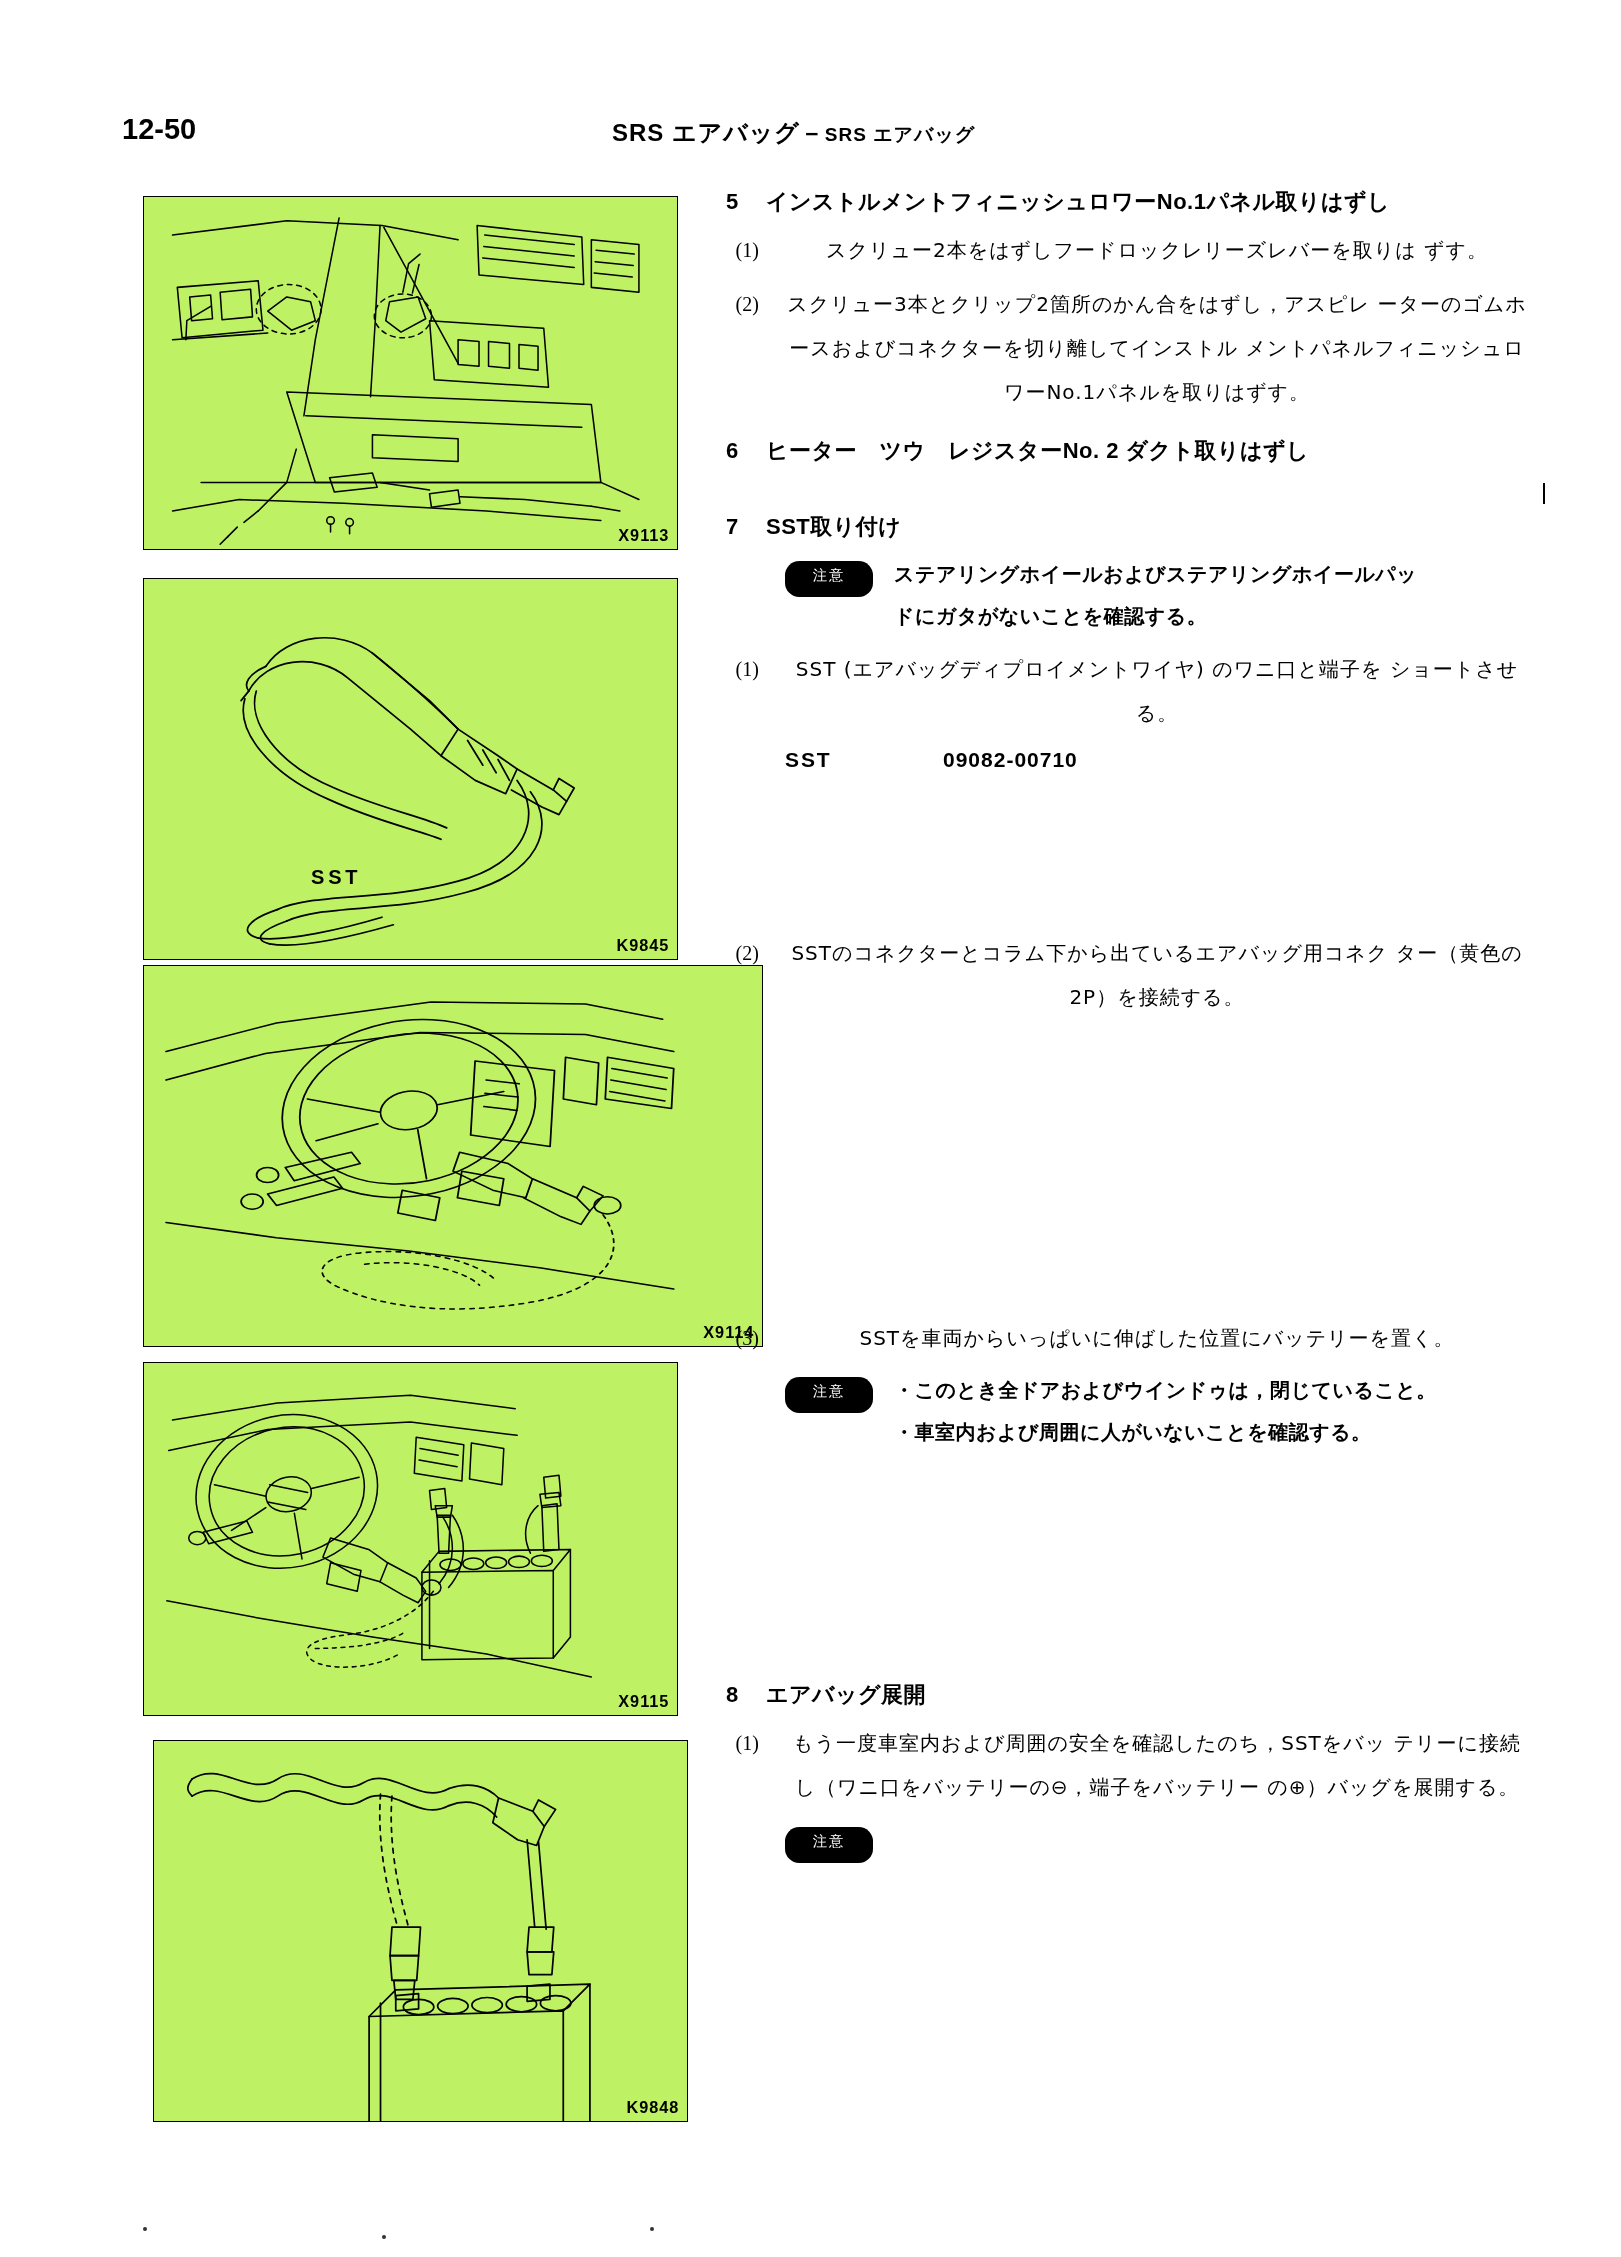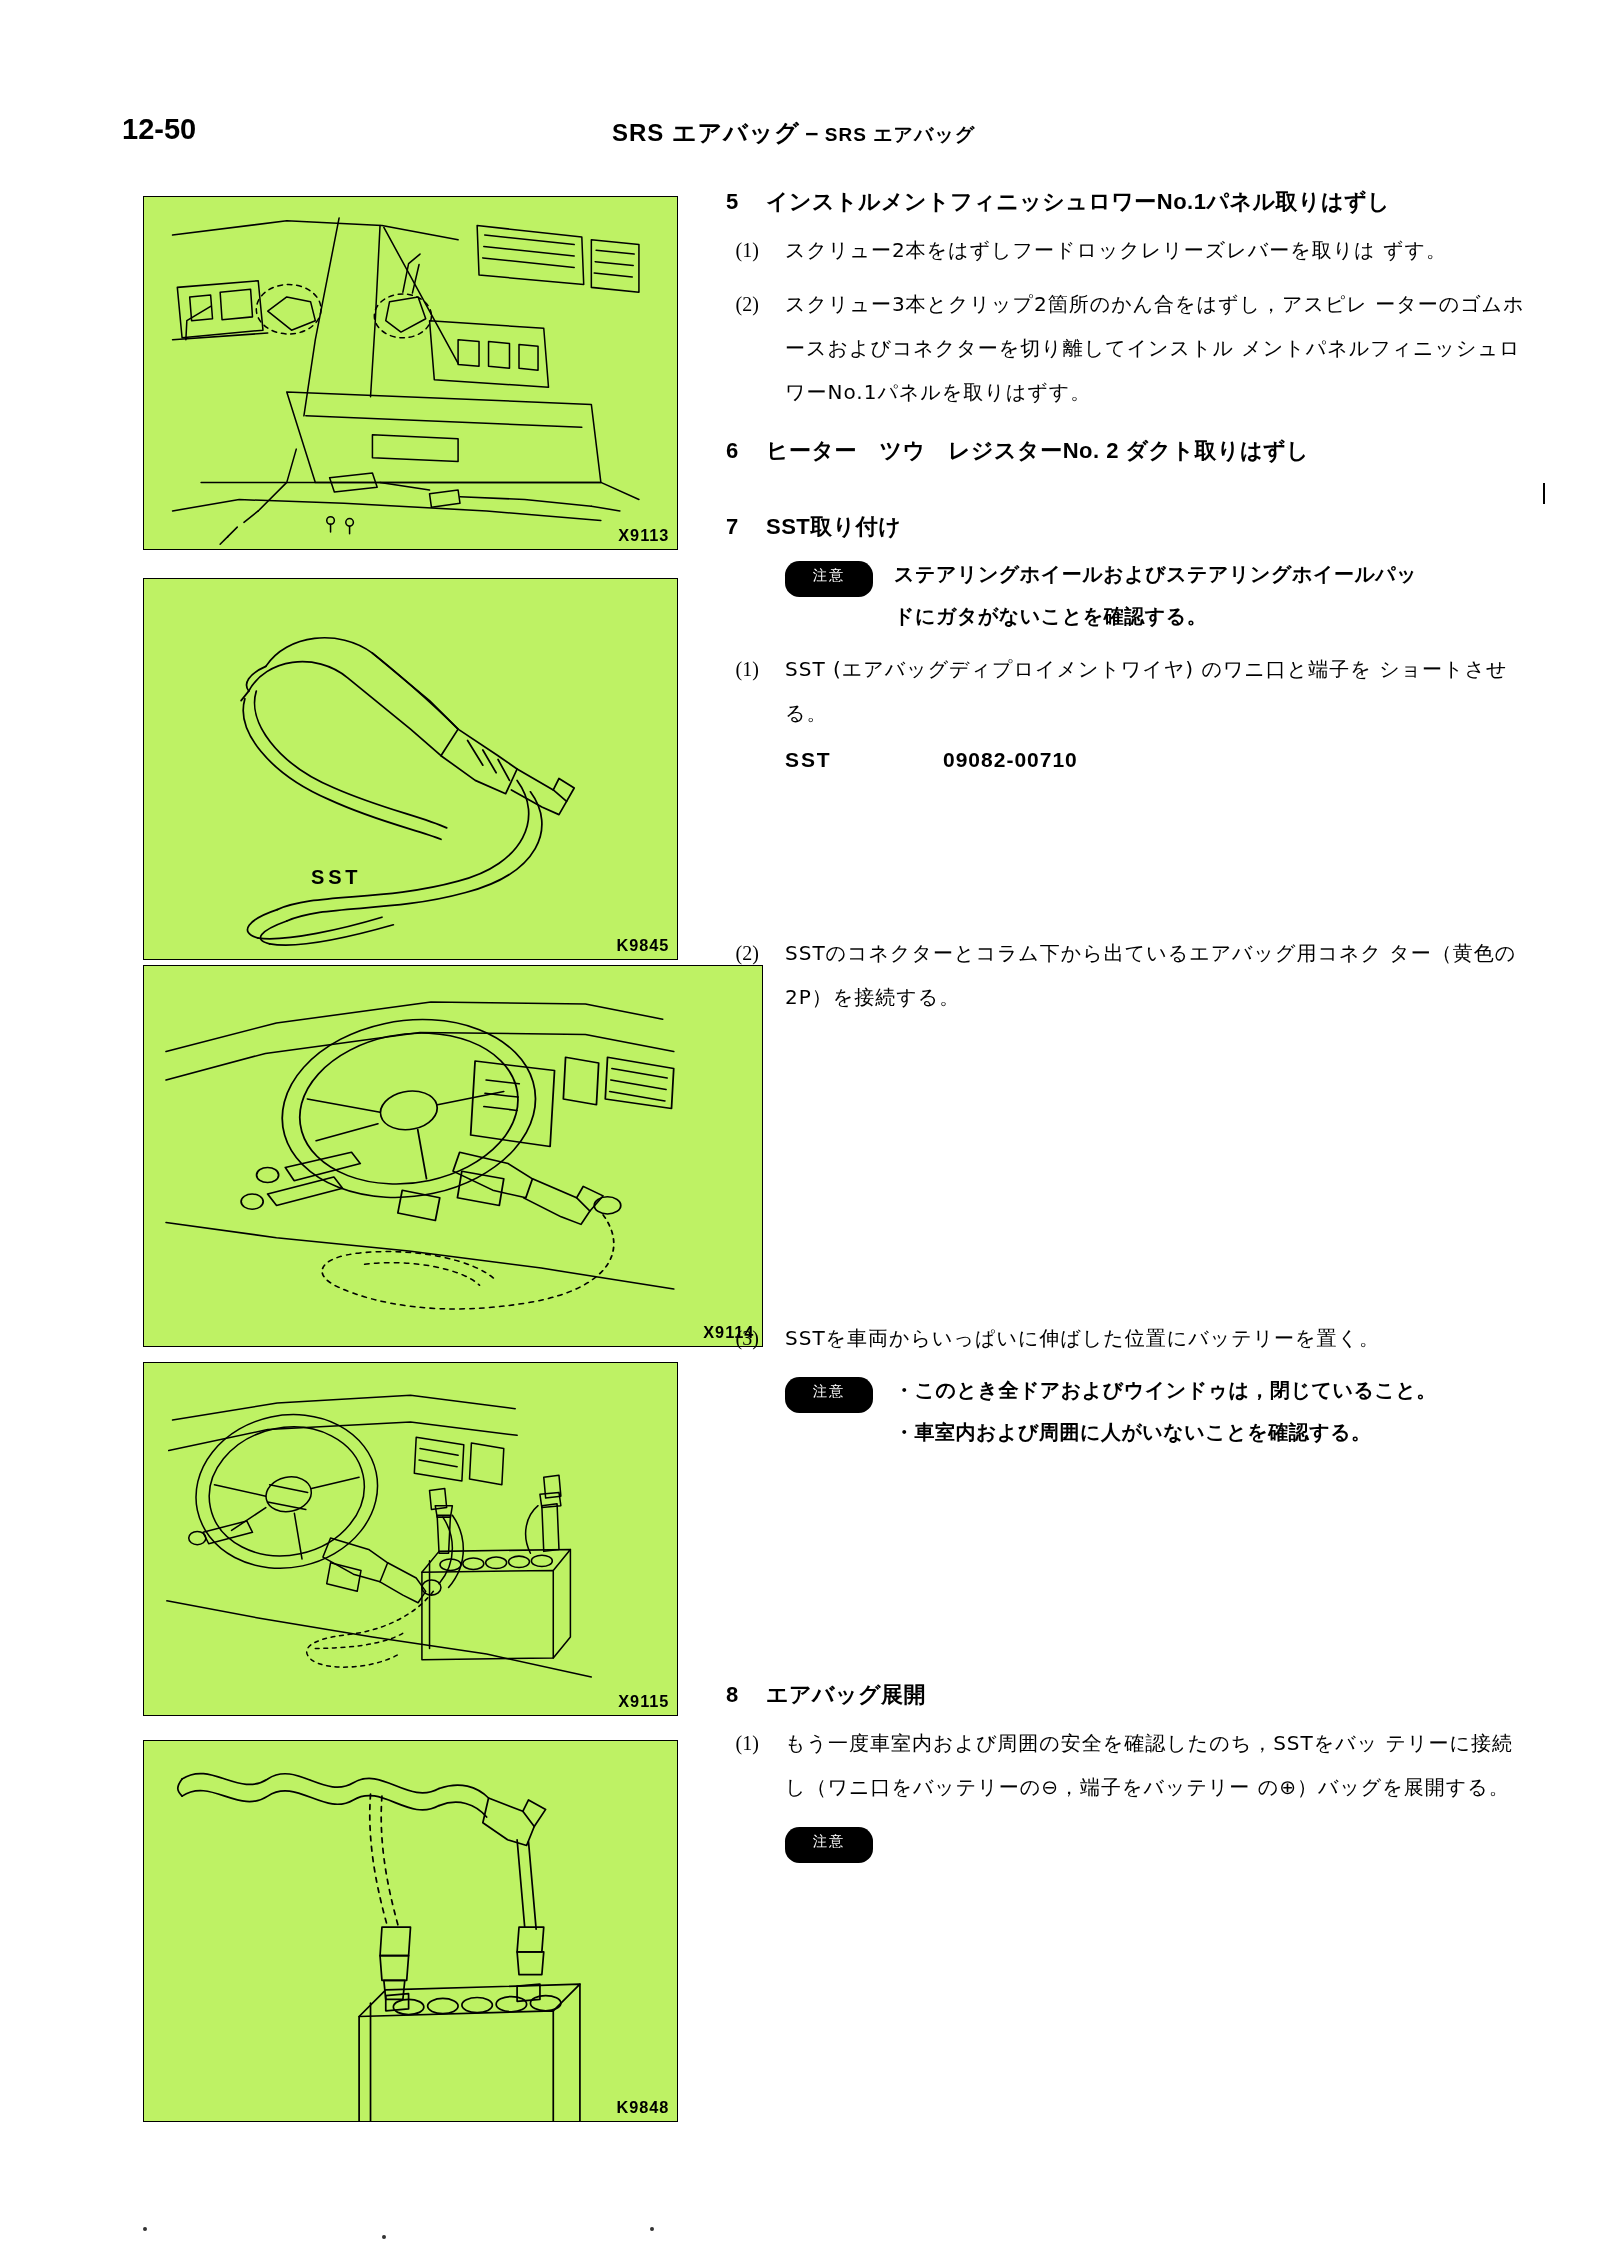--- a/index.html
+++ b/index.html
@@ -63,21 +63,21 @@
     position: absolute;
     left: 0; top: 0;
     width: 100%;
     height: 100%;
   }
 
   #fig1 { left: 143px; top: 196px; width: 535px; height: 354px; }
   #fig2 { left: 143px; top: 578px; width: 535px; height: 382px; }
   #fig3 { left: 143px; top: 965px; width: 620px; height: 382px; }
   #fig4 { left: 143px; top: 1362px; width: 535px; height: 354px; }
-  #fig5 { left: 143px; top: 1740px; width: 535px; height: 382px; }
+  #fig5 { left: 153px; top: 1740px; width: 535px; height: 382px; }
 
   .sst-label {
     position: absolute;
     font-family: "Liberation Sans", sans-serif;
     font-weight: bold;
     font-size: 20px;
     letter-spacing: 3.8px;
   }
 
   
@@ -120,21 +120,21 @@
     text-align: left;
     padding-left: 9.6px;
     box-sizing: border-box;
   }
   .sub-body {
     flex: 1;
     font-family: "Liberation Serif", serif;
     font-size: 21px;
     line-height: 44px;
     letter-spacing: 1px;
-    text-align: left;
+    text-align: center;
   }
   .sub-body.jp {
     font-family: "DejaVu Sans", sans-serif;
     font-size: 20px;
   }
   .note-row {
     display: flex;
     align-items: flex-start;
     margin-top: 9.6px;
     padding-left: 59px;

